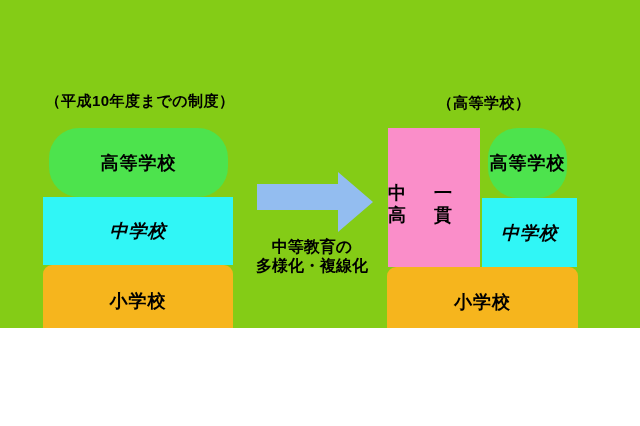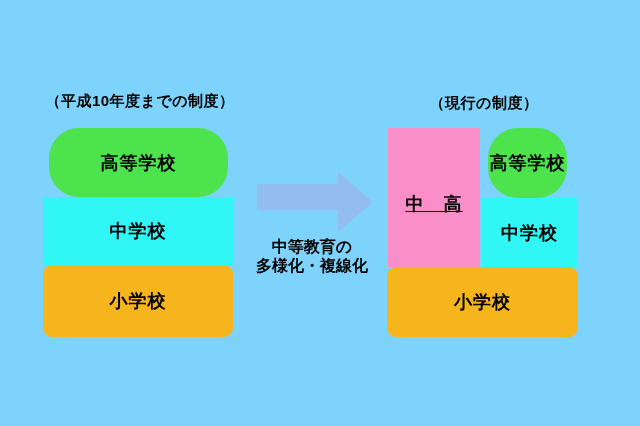--- a/index.html
+++ b/index.html
@@ -7,51 +7,50 @@
     padding: 0;
     background: #ffffff;
   }
   body {
     font-family: "Liberation Sans", "DejaVu Sans", sans-serif;
     color: #000000;
   }
   .canvas {
     position: relative;
     width: 640px;
-    height: 426px;
-    background: #7dd3fc;
+    height: 328px;
+    background: #84cc16;
     overflow: hidden;
   }
   .abs { position: absolute; }
   .title {
     font-weight: 700;
     font-size: 15px;
     text-align: center;
     white-space: nowrap;
     letter-spacing: 0.5px;
   }
   .box {
     display: flex;
     align-items: center;
     justify-content: center;
     font-weight: 700;
     font-size: 18px;
     letter-spacing: 1px;
     color: #000000;
   }
   .box-green  { background: #4de34d; border-radius: 30px; }
-  .box-cyan   { background: #30f6f6; }
+  .box-cyan   { background: #30f6f6; font-style: italic; }
   .box-orange { background: #f6b51d; border-radius: 9px; }
   .box-pink   {
     background: #fa8ec9;
     flex-direction: row;
     line-height: 22px;
     padding-top: 12px;
     box-sizing: border-box;
-    text-decoration: underline;
   }
   .caption {
     font-weight: 700;
     font-size: 16px;
     line-height: 19px;
     text-align: center;
     white-space: nowrap;
   }
   .caption span { display: block; }
 </style>
@@ -76,24 +75,25 @@
 
   <svg class="abs" style="left:257px; top:172px;" width="117" height="60" viewBox="0 0 117 60">
     <polygon points="0,12 81,12 81,0 116,30 81,60 81,38 0,38" fill="#93bdf0"></polygon>
   </svg>
 
   <div class="abs caption" style="left:232px; top:237px; width:160px;">
     <span>中等教育の</span>
     <span>多様化・複線化</span>
   </div>
 
-  <div class="abs title" style="left:384px; top:94px; width:200px;">（現行の制度）</div>
+  <div class="abs title" style="left:384px; top:94px; width:200px;">（高等学校）</div>
 
   <div class="abs box box-pink" style="left:388px; top:128px; width:92px; height:139px;">
     <span>中　高</span>
+    <span>一　貫</span>
   </div>
 
   <div class="abs box box-green" style="left:488px; top:128px; width:79px; height:70px;">
     <span>高等学校</span>
   </div>
 
   <div class="abs box box-cyan" style="left:482px; top:198px; width:95px; height:69px;">
     <span>中学校</span>
   </div>
 

